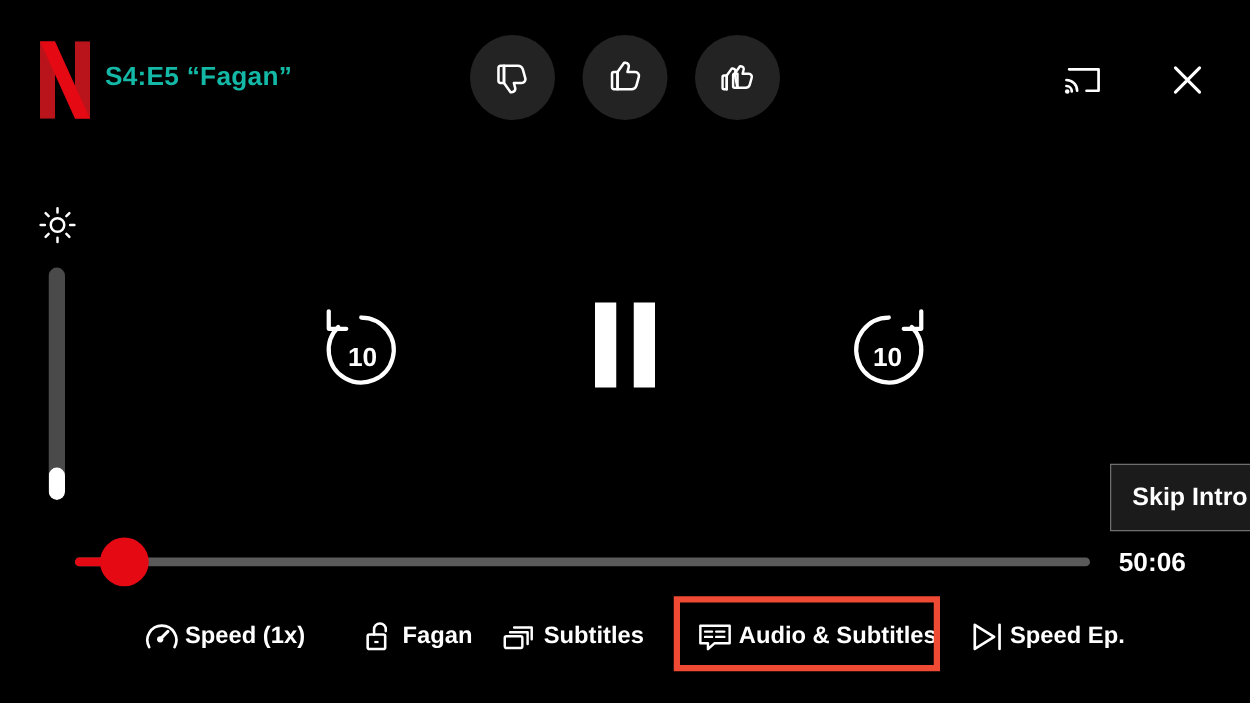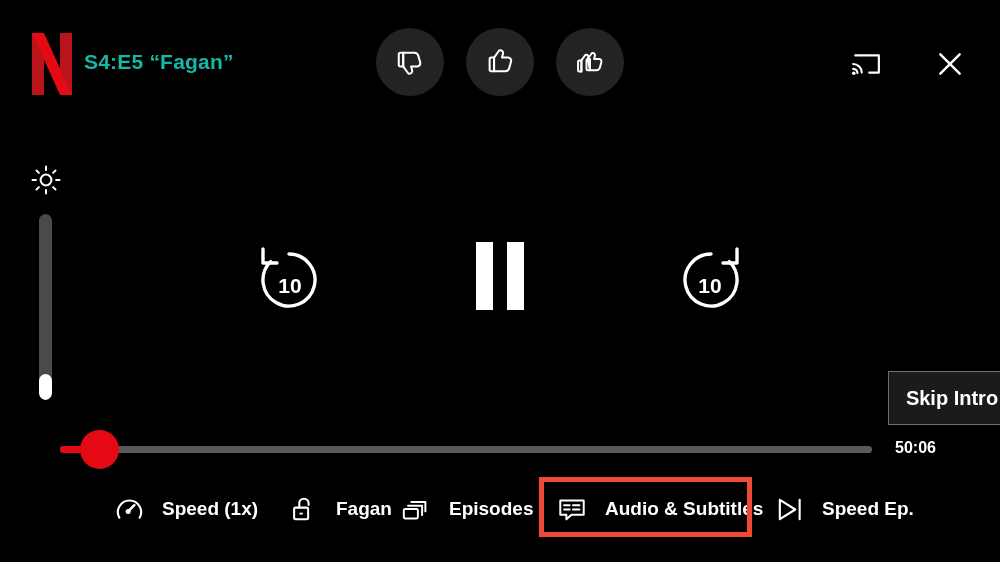--- a/index.html
+++ b/index.html
@@ -203,41 +203,41 @@
     top: 0;
     width: 39px;
     height: 39px;
     border-radius: 50%;
     background: #e50914;
   }
   .time-remaining {
     position: absolute;
     left: 895px;
     top: 9px;
-    font-size: 16px;
+    font-size: 21px;
     font-weight: bold;
     color: #ffffff;
     white-space: nowrap;
   }
 
   
   .bottom-bar {
     position: absolute;
     left: 0;
     top: 484px;
     width: 1000px;
     height: 56px;
   }
   .bottom-item {
     position: absolute;
     top: 0;
     height: 50px;
     display: flex;
     align-items: center;
-    gap: 18px;
+    gap: 4px;
   }
   .bottom-label {
     color: #ffffff;
     font-size: 19px;
     font-weight: bold;
     white-space: nowrap;
   }
   .bi-icon {
     display: flex;
     align-items: center;
@@ -398,21 +398,21 @@
     </div>
 
     <div class="bottom-item" id="item-episodes">
       <span class="bi-icon">
         <svg viewBox="0 0 32 28" width="30" height="27" fill="none" stroke="#ffffff" stroke-width="2.1" stroke-linejoin="round" stroke-linecap="round">
           <path d="M11 6 h15 v10"></path>
           <path d="M7.5 10 h15 v10"></path>
           <rect x="3" y="13.5" width="15" height="10" rx="1.4"></rect>
         </svg>
       </span>
-      <span class="bottom-label">Episodes</span>
+      <span class="bottom-label">Subtitles</span>
     </div>
 
     <div class="bottom-item" id="item-audio">
       <span class="bi-icon">
         <svg viewBox="0 0 32 30" width="31" height="29" fill="none" stroke="#ffffff" stroke-width="2.1" stroke-linejoin="round" stroke-linecap="round">
           <path d="M3.5 5.5 h25 v15 h-13 l-5.5 5 v-5 h-6.5 z"></path>
           <path d="M7.5 10.5 h6 M7.5 15 h6 M17 10.5 h7 M17 15 h7" stroke-width="2"></path>
         </svg>
       </span>
       <span class="bottom-label">Audio &amp; Subtitles</span>

